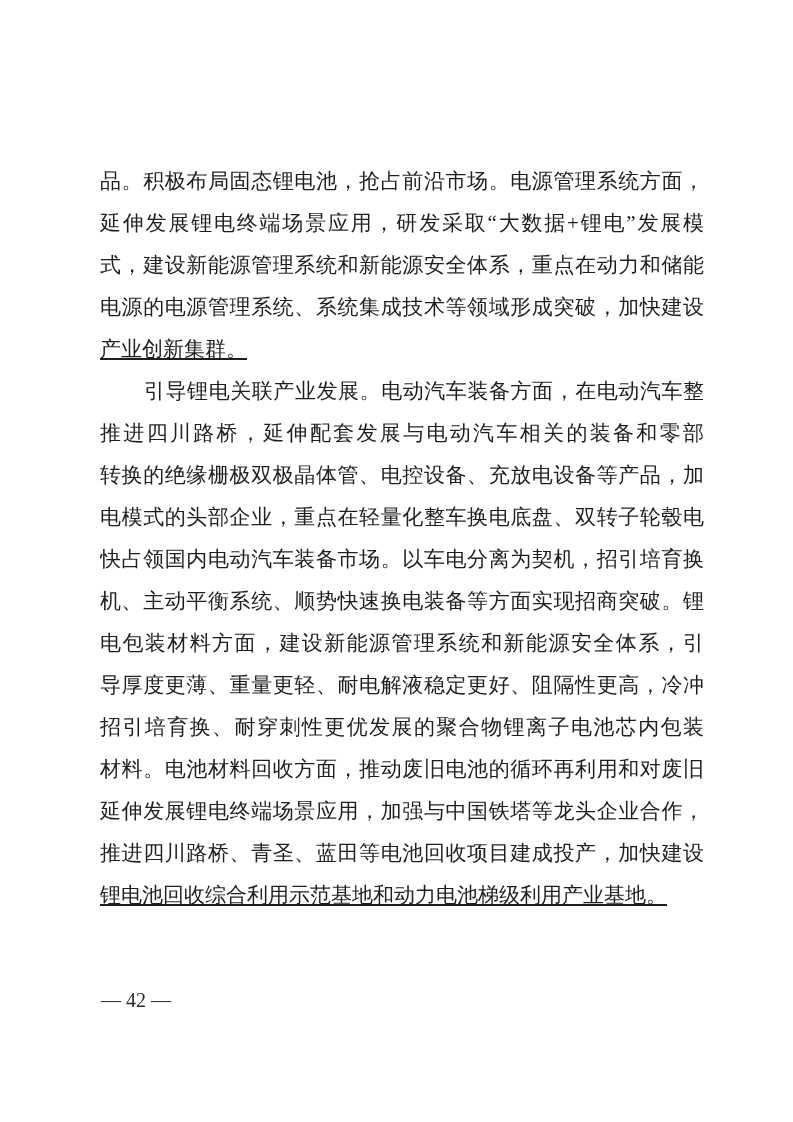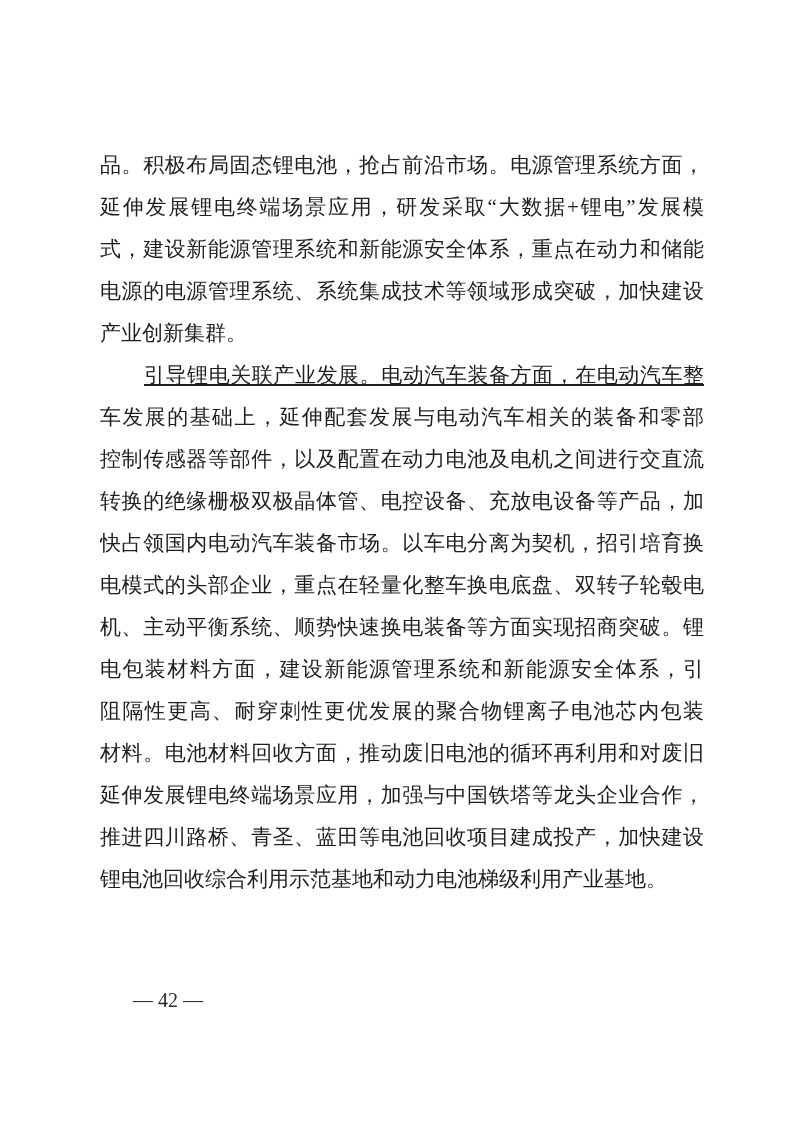--- a/index.html
+++ b/index.html
@@ -11,78 +11,77 @@
     height: 1122px;
     background: #ffffff;
     position: relative;
     overflow: hidden;
     font-family: "Liberation Serif", serif;
     color: #1e1e1e;
   }
   .text-block {
     position: absolute;
     left: 100px;
-    top: 144px;
+    top: 160px;
     width: 604px;
     font-size: 21px;
     line-height: 42px;
     letter-spacing: 0;
   }
   .paragraph {
     margin: 0;
     padding: 0;
   }
   .line {
     width: 100%;
     text-align: justify;
     text-align-last: justify;
     white-space: normal;
     overflow: hidden;
     height: 42px;
   }
   .line.para-end {
     text-align-last: left;
+    text-decoration: underline;
   }
   .line.indent {
     text-indent: 44px;
-    text-decoration: underline;
   }
   .page-footer {
     position: absolute;
     left: 101px;
     top: 986px;
     font-size: 20px;
     line-height: 28px;
     color: #2a2a2a;
-    margin-left: 32px;
   }
 </style>
 </head>
 <body>
 
 <div class="text-block">
 
   <div class="paragraph">
     <div class="line">品。积极布局固态锂电池，抢占前沿市场。电源管理系统方面，</div>
     <div class="line">延伸发展锂电终端场景应用，研发采取“大数据+锂电”发展模</div>
     <div class="line">式，建设新能源管理系统和新能源安全体系，重点在动力和储能</div>
     <div class="line">电源的电源管理系统、系统集成技术等领域形成突破，加快建设</div>
     <div class="line para-end">产业创新集群。</div>
   </div>
 
   <div class="paragraph">
     <div class="line indent">引导锂电关联产业发展。电动汽车装备方面，在电动汽车整</div>
-    <div class="line">车发展的基础上，延伸配套发展与电动汽车相关的装备和零部</div>
-    <div class="line">控制传感器等部件，以及配置在动力电池及电机之间进行交直流</div>
+    <div class="line">推进四川路桥，延伸配套发展与电动汽车相关的装备和零部</div>
     <div class="line">转换的绝缘栅极双极晶体管、电控设备、充放电设备等产品，加</div>
+    <div class="line">电模式的头部企业，重点在轻量化整车换电底盘、双转子轮毂电</div>
     <div class="line">快占领国内电动汽车装备市场。以车电分离为契机，招引培育换</div>
-    <div class="line">电模式的头部企业，重点在轻量化整车换电底盘、双转子轮毂电</div>
     <div class="line">机、主动平衡系统、顺势快速换电装备等方面实现招商突破。锂</div>
     <div class="line">电包装材料方面，建设新能源管理系统和新能源安全体系，引</div>
-    <div class="line">阻隔性更高、耐穿刺性更优发展的聚合物锂离子电池芯内包装</div>
+    <div class="line">导厚度更薄、重量更轻、耐电解液稳定更好、阻隔性更高，冷冲</div>
+    <div class="line">招引培育换、耐穿刺性更优发展的聚合物锂离子电池芯内包装</div>
     <div class="line">材料。电池材料回收方面，推动废旧电池的循环再利用和对废旧</div>
     <div class="line">延伸发展锂电终端场景应用，加强与中国铁塔等龙头企业合作，</div>
     <div class="line">推进四川路桥、青圣、蓝田等电池回收项目建成投产，加快建设</div>
     <div class="line para-end">锂电池回收综合利用示范基地和动力电池梯级利用产业基地。</div>
   </div>
 
 </div>
 
 <div class="page-footer">— 42 —</div>
 

